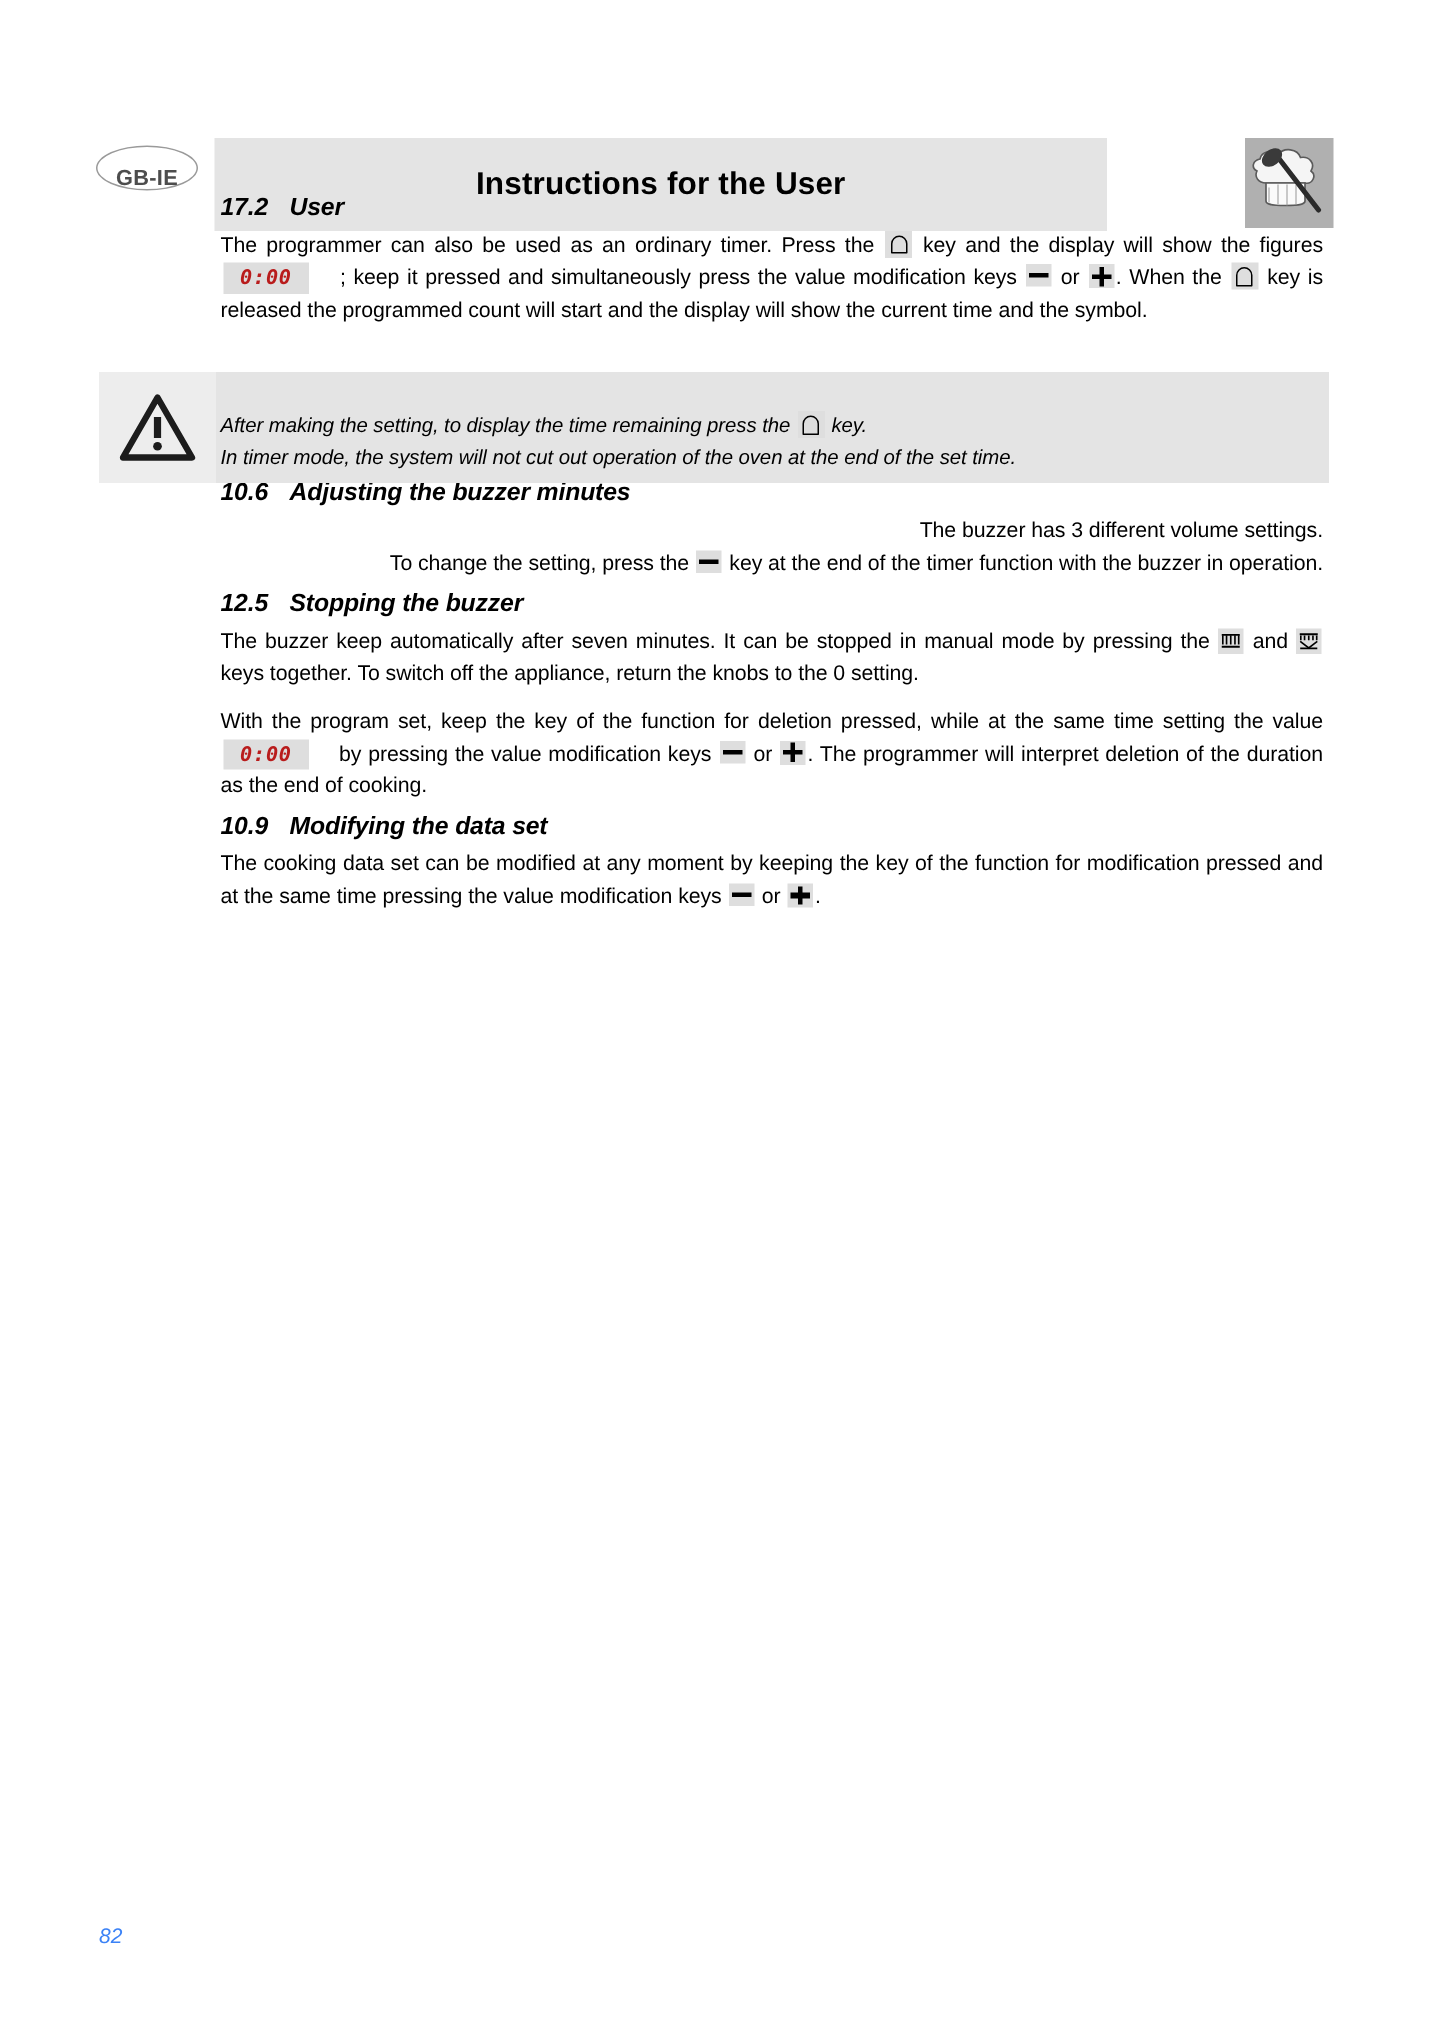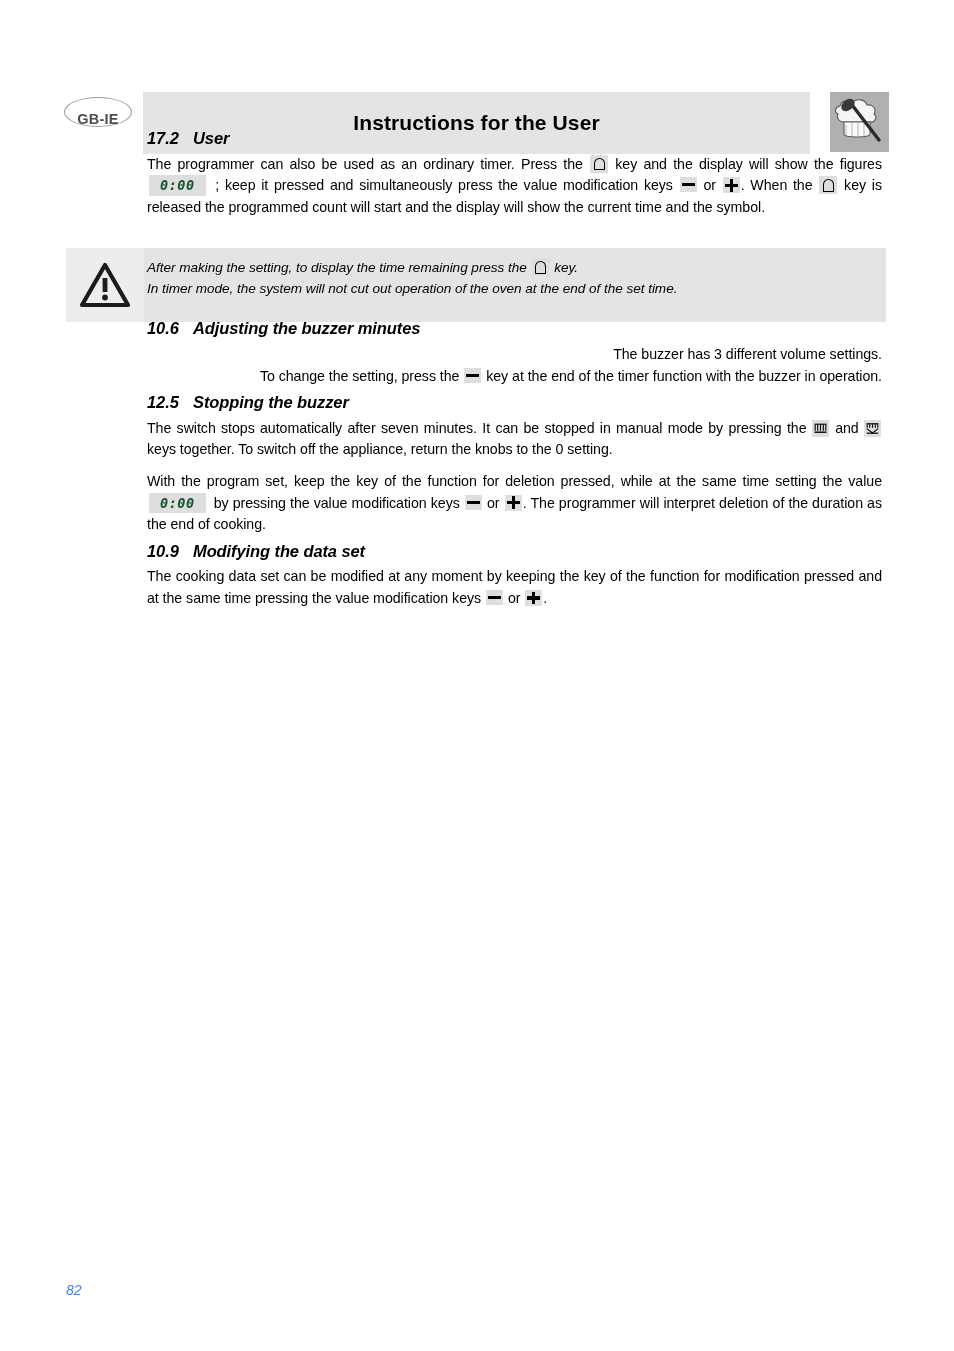--- a/index.html
+++ b/index.html
@@ -48,21 +48,21 @@
     font-size: 14.5px;
     font-weight: bold;
     color: #4d4d4d;
     letter-spacing: 0.2px;
     line-height: 1;
   }
   .header-bar {
     position: absolute;
     left: 143px;
     top: 52px;
-    width: 667px;
+    width: 595px;
     height: 62px;
     background: #e4e4e4;
     display: flex;
     align-items: center;
     justify-content: center;
   }
   .header-title {
     font-size: 21px;
     font-weight: bold;
     color: #000;
@@ -181,28 +181,28 @@
     border-bottom: 1.8px solid #000;
     border-radius: 6px 6px 0.5px 0.5px;
     box-sizing: border-box;
   }
 
   
   .lcd {
     display: inline-block;
     background: #dedede;
     padding: 2px 11px 2px 11px;
-    margin: 0 4px -3px 2px;
+    margin: 0 16px -3px 2px;
     font-family: "DejaVu Sans Mono", monospace;
     font-style: italic;
     font-weight: bold;
     font-size: 13.5px;
     letter-spacing: 0.5px;
     line-height: 1.25;
-    color: #14532d;
+    color: #b91c1c;
     vertical-align: baseline;
   }
 
   
   .key-oven {
     width: 17px;
     height: 17px;
     margin: 0 1px -4px 0;
     background: #dedede;
   }
@@ -227,21 +227,21 @@
     display: flex;
     align-items: center;
     justify-content: center;
   }
   .warning-text {
     position: absolute;
     left: 81px;
     top: 0;
     right: 0;
     height: 74px;
-    padding-top: 10px;
+    padding-top: 26px;
     box-sizing: border-box;
   }
   .warning-text p {
     margin: 0;
     font-size: 13.6px;
     font-style: italic;
     line-height: 1.52;
     letter-spacing: -0.05px;
   }
 
@@ -296,21 +296,21 @@
 
     <h2 class="section-heading"><span class="num">10.6</span><span>Adjusting the buzzer minutes</span></h2>
     <div class="gap-s"></div>
     <p class="body nojust">The buzzer has 3 different volume settings.</p>
     <p class="body nojust"><span>To change the setting, press the</span> <span class="key key-minus"></span> <span>key at the end of the timer function with the buzzer in operation.</span></p>
 
     <div class="gap-s"></div>
 
     <h2 class="section-heading"><span class="num">12.5</span><span>Stopping the buzzer</span></h2>
     <div class="gap-s"></div>
-    <p class="body"><span>The switch stops automatically after seven minutes. It can be stopped in manual mode by pressing the</span> <span class="key key-oven"><svg width="17" height="17" viewBox="0 0 17 17">
+    <p class="body"><span>The buzzer keep automatically after seven minutes. It can be stopped in manual mode by pressing the</span> <span class="key key-oven"><svg width="17" height="17" viewBox="0 0 17 17">
             <path d="M2.5 11.5 h12 v1.4 h-12 z" fill="#000"></path>
             <path d="M3.2 4.5 v6.2 M5.7 4.5 v6.2 M8.5 4.5 v6.2 M11.3 4.5 v6.2 M13.8 4.5 v6.2" stroke="#000" stroke-width="1.1" fill="none"></path>
             <path d="M2.5 4.2 h12" stroke="#000" stroke-width="1.1" fill="none"></path>
           </svg></span> <span>and</span> <span class="key key-oven"><svg width="17" height="17" viewBox="0 0 17 17">
             <path d="M2.5 3.2 h12 v1.3 h-12 z" fill="#000"></path>
             <path d="M3.2 4.6 v3.2 M5.7 4.6 v3.2 M8.5 4.6 v3.2 M11.3 4.6 v3.2 M13.8 4.6 v3.2" stroke="#000" stroke-width="1.1" fill="none"></path>
             <path d="M2.8 8.6 L8.5 13 L14.2 8.6" stroke="#000" stroke-width="1.1" fill="none"></path>
             <path d="M2.8 13.2 h11.4" stroke="#000" stroke-width="1.2" fill="none"></path>
           </svg></span> <span>keys together. To switch off the appliance, return the knobs to the 0 setting.</span></p>
 

